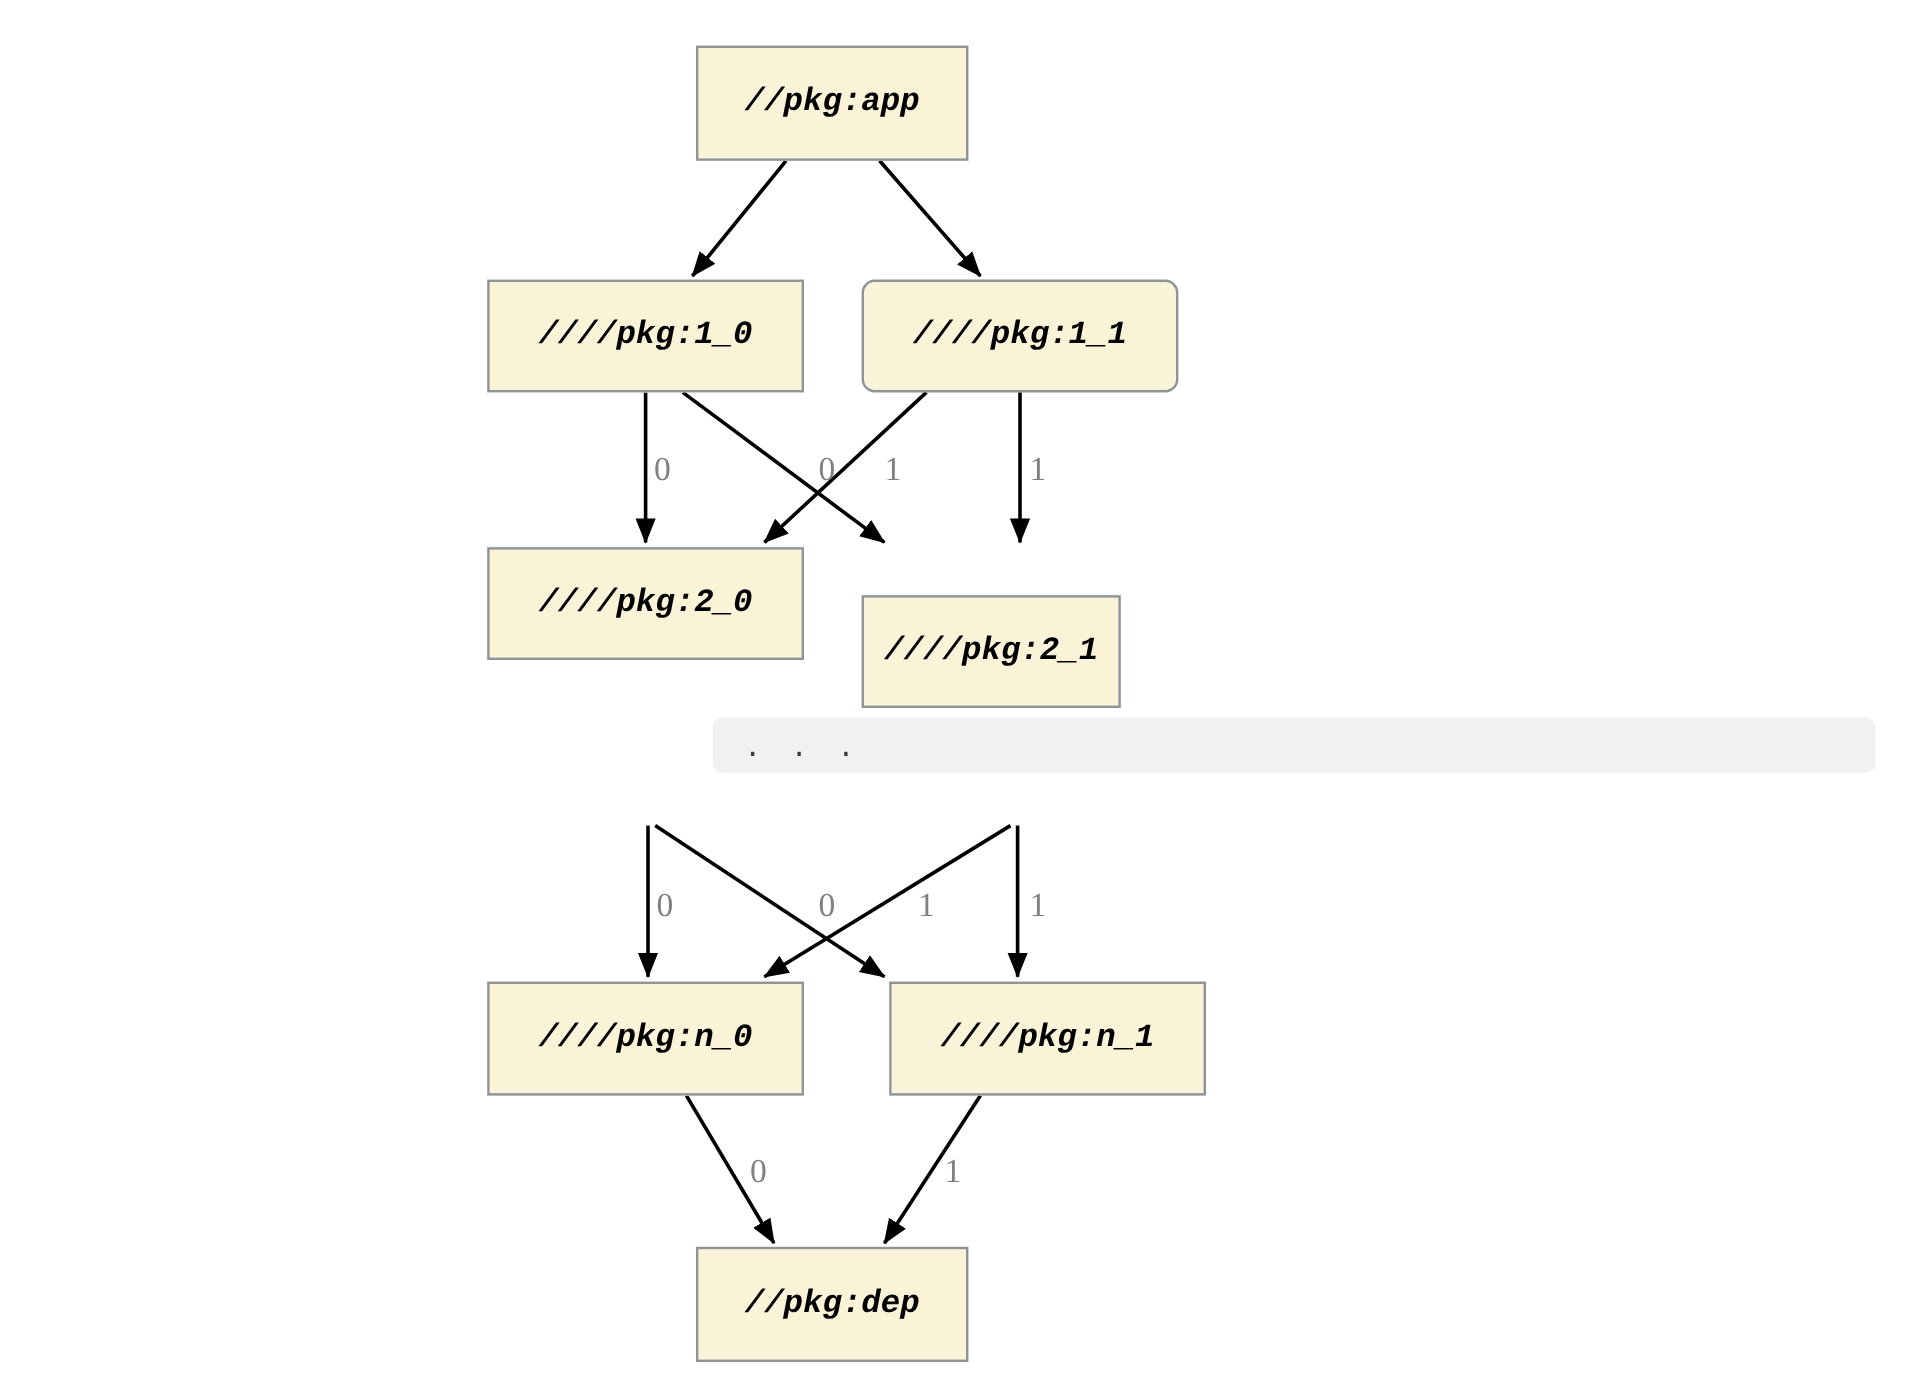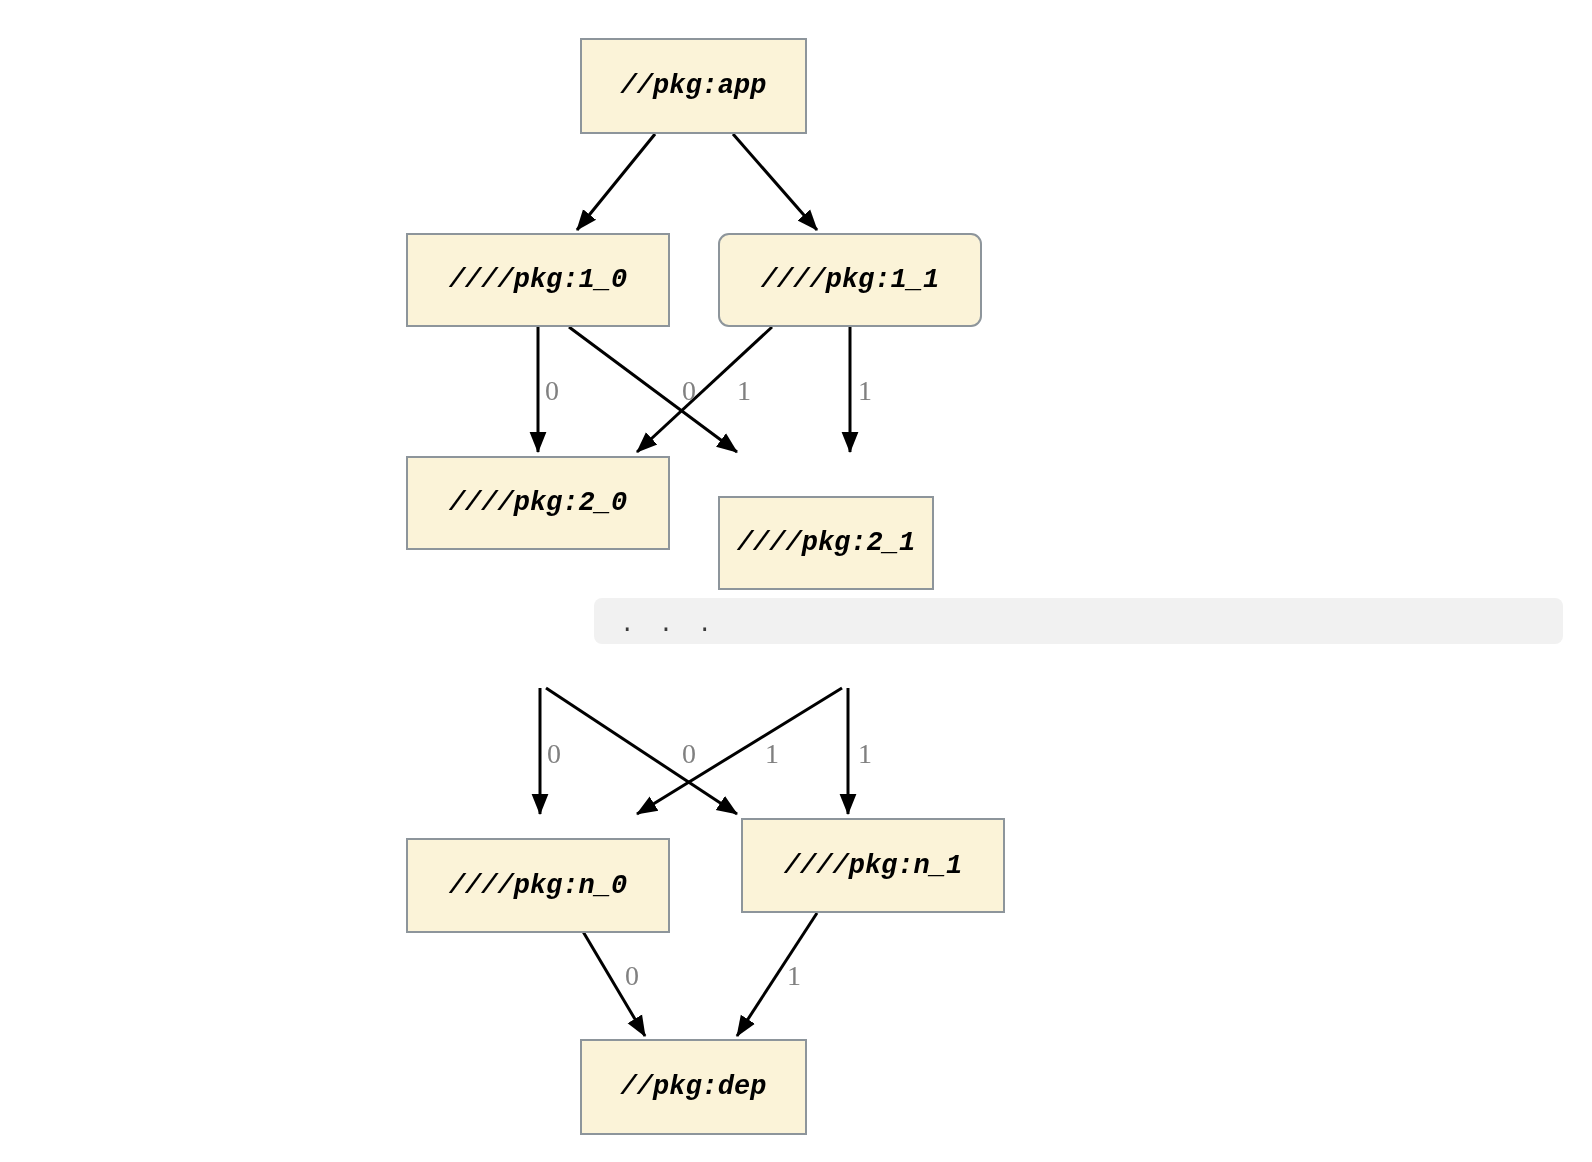--- a/index.html
+++ b/index.html
@@ -62,21 +62,21 @@
     letter-spacing: 5px;
     color: var(--ellipsis-text, #3a3a3a);
     white-space: pre;
   }
   
   .n-app  { left: 580px; top: 38px;   width: 227px; height: 96px; }
   .n-1_0  { left: 406px; top: 233px;  width: 264px; height: 94px; }
   .n-1_1  { left: 718px; top: 233px;  width: 264px; height: 94px; border-radius: 11px; }
   .n-2_0  { left: 406px; top: 456px;  width: 264px; height: 94px; }
   .n-2_1  { left: 718px; top: 456px;  width: 216px; height: 94px; margin-top: 40px; }
-  .n-n_0  { left: 406px; top: 838px;  width: 264px; height: 95px; }
+  .n-n_0  { left: 406px; top: 818px;  width: 264px; height: 95px; }
   .n-n_1  { left: 718px; top: 818px;  width: 264px; height: 95px; margin-left: 23px; }
   .n-dep  { left: 580px; top: 1039px; width: 227px; height: 96px; }
 </style>
 </head>
 <body>
 
 <div class="canvas">
 
   <svg class="edges-layer" viewBox="0 0 1592 1162" xmlns="http://www.w3.org/2000/svg">
     <defs>

